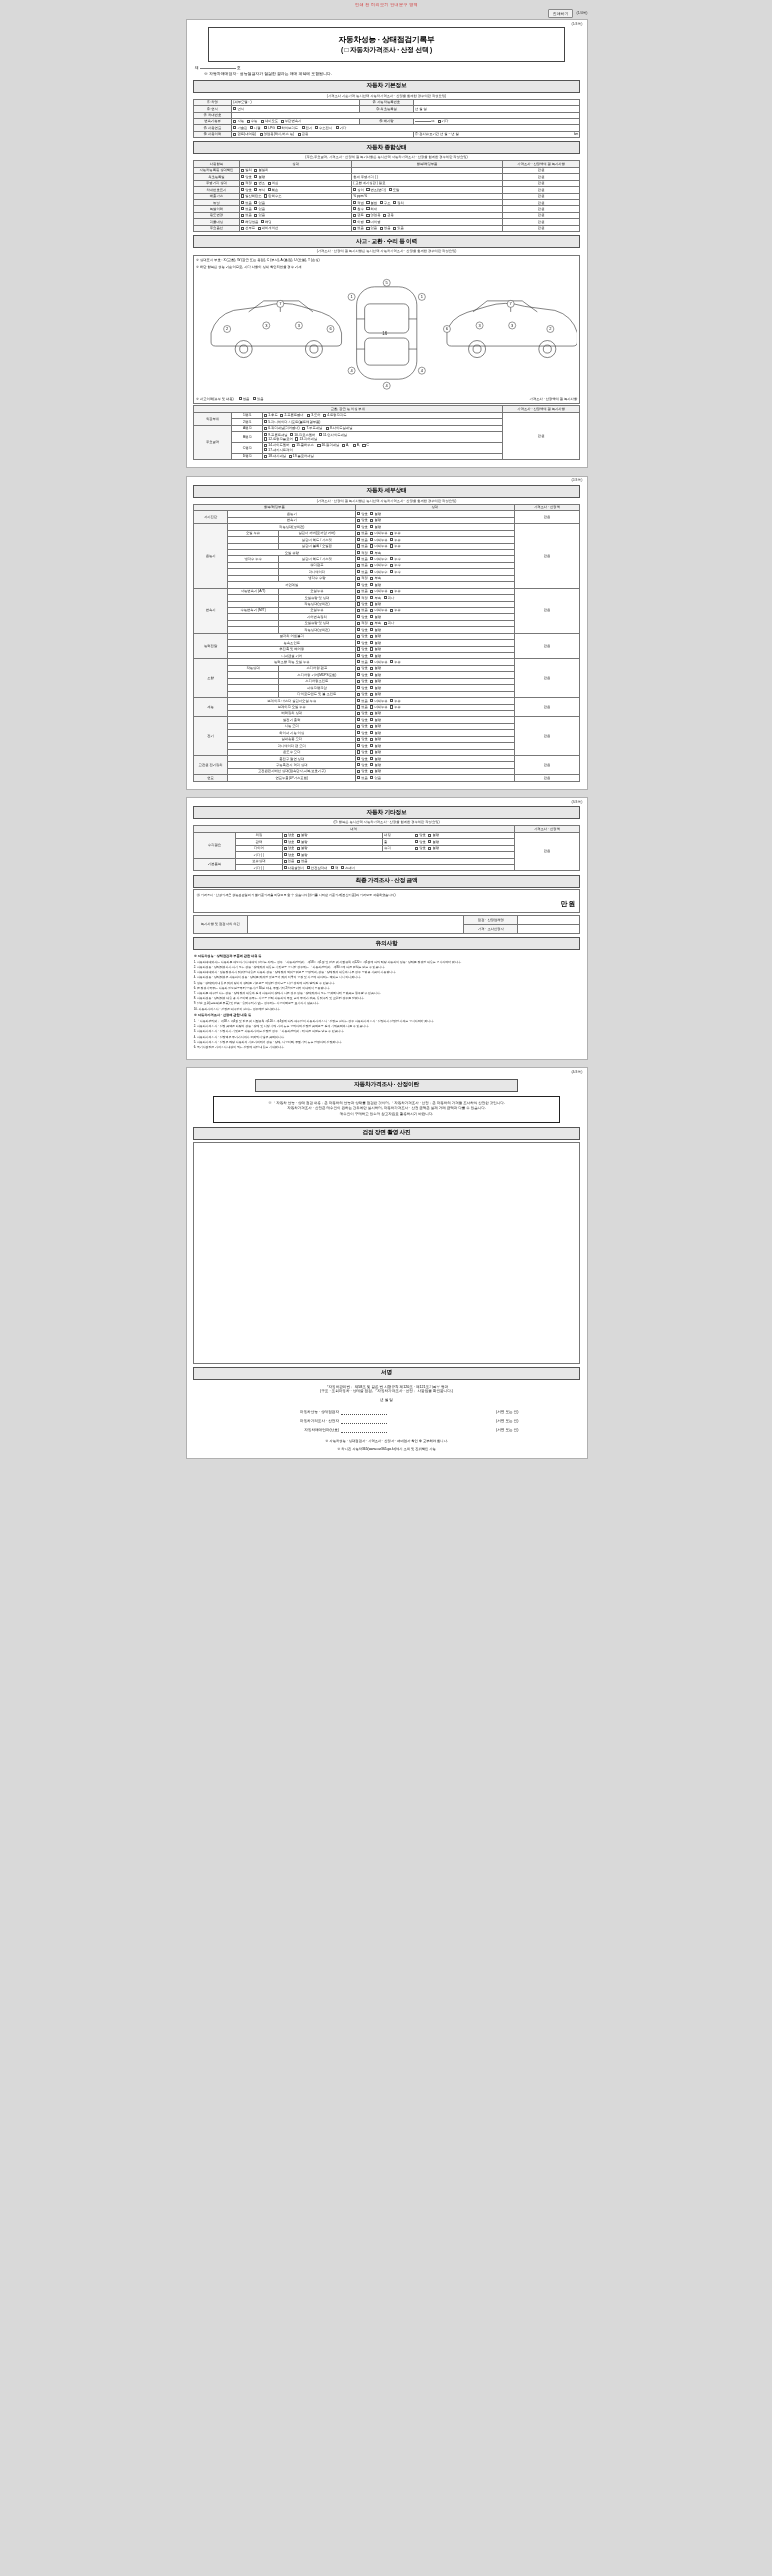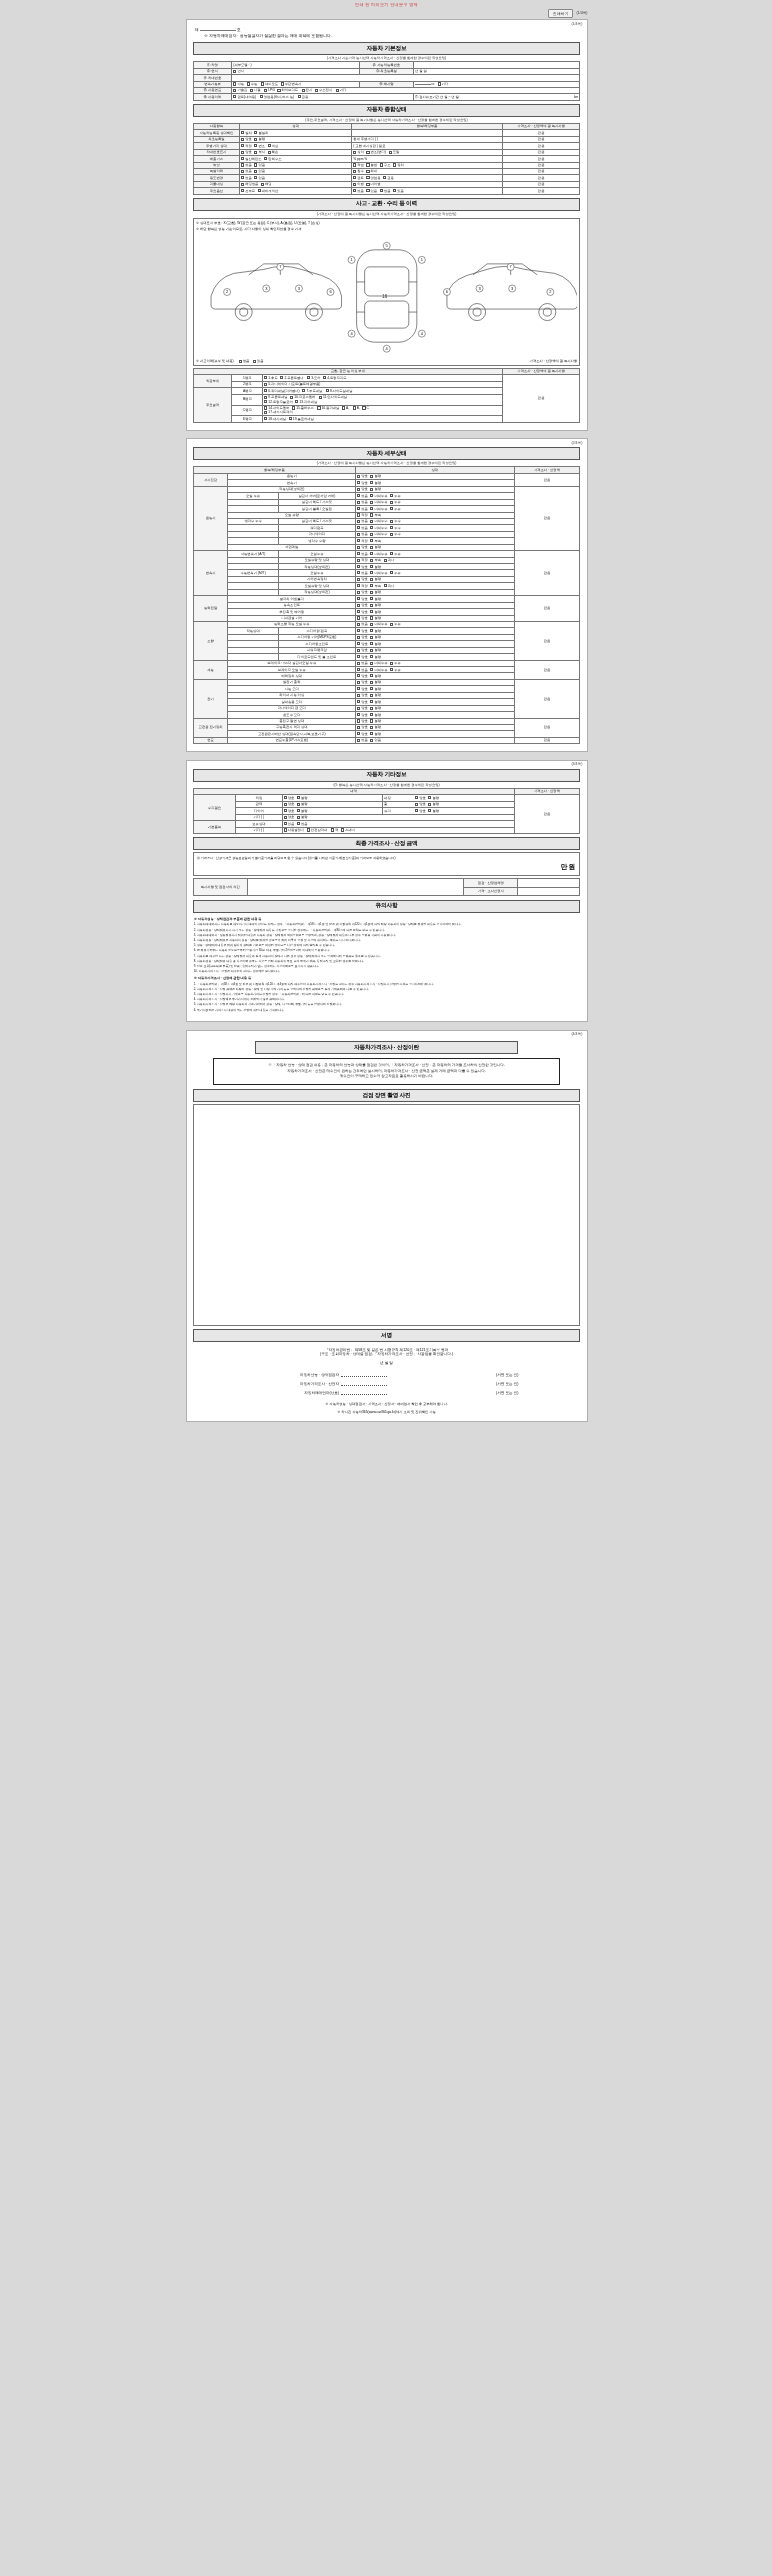--- a/index.html
+++ b/index.html
@@ -118,20 +118,24 @@
 
   <div class="topbar">인쇄 전 미리보기 안내문구 영역</div>
   <div class="toprow">
     <button class="print-btn">인쇄하기</button>
     <span class="pageno">(1/4쪽)</span>
   </div>
 
   <div class="sheet">
     <div class="pg-corner">(1/4쪽)</div>
 
+    <div class="title-box">
+      <h1 class="doc-title">자동차성능 · 상태점검기록부</h1>
+      <h2 class="doc-sub">( □ 자동차가격조사 · 산정 선택 )</h2>
+    </div>
 
     <div class="decl">
       <span>제</span>
       <span class="ul2"></span>
       <span>호</span>
       <div style="margin-left:9.3px">※ 자동차매매업자 · 성능점검자가 점검한 결과는 매매 계약에 포함됩니다.</div>
     </div>
 
     <div class="sec-head">자동차 기본정보</div>
     <div class="note-line">(가격조사 기준가격 동시선택 자동차가격조사 · 산정을 함께한 경우에만 작성요망)</div>

